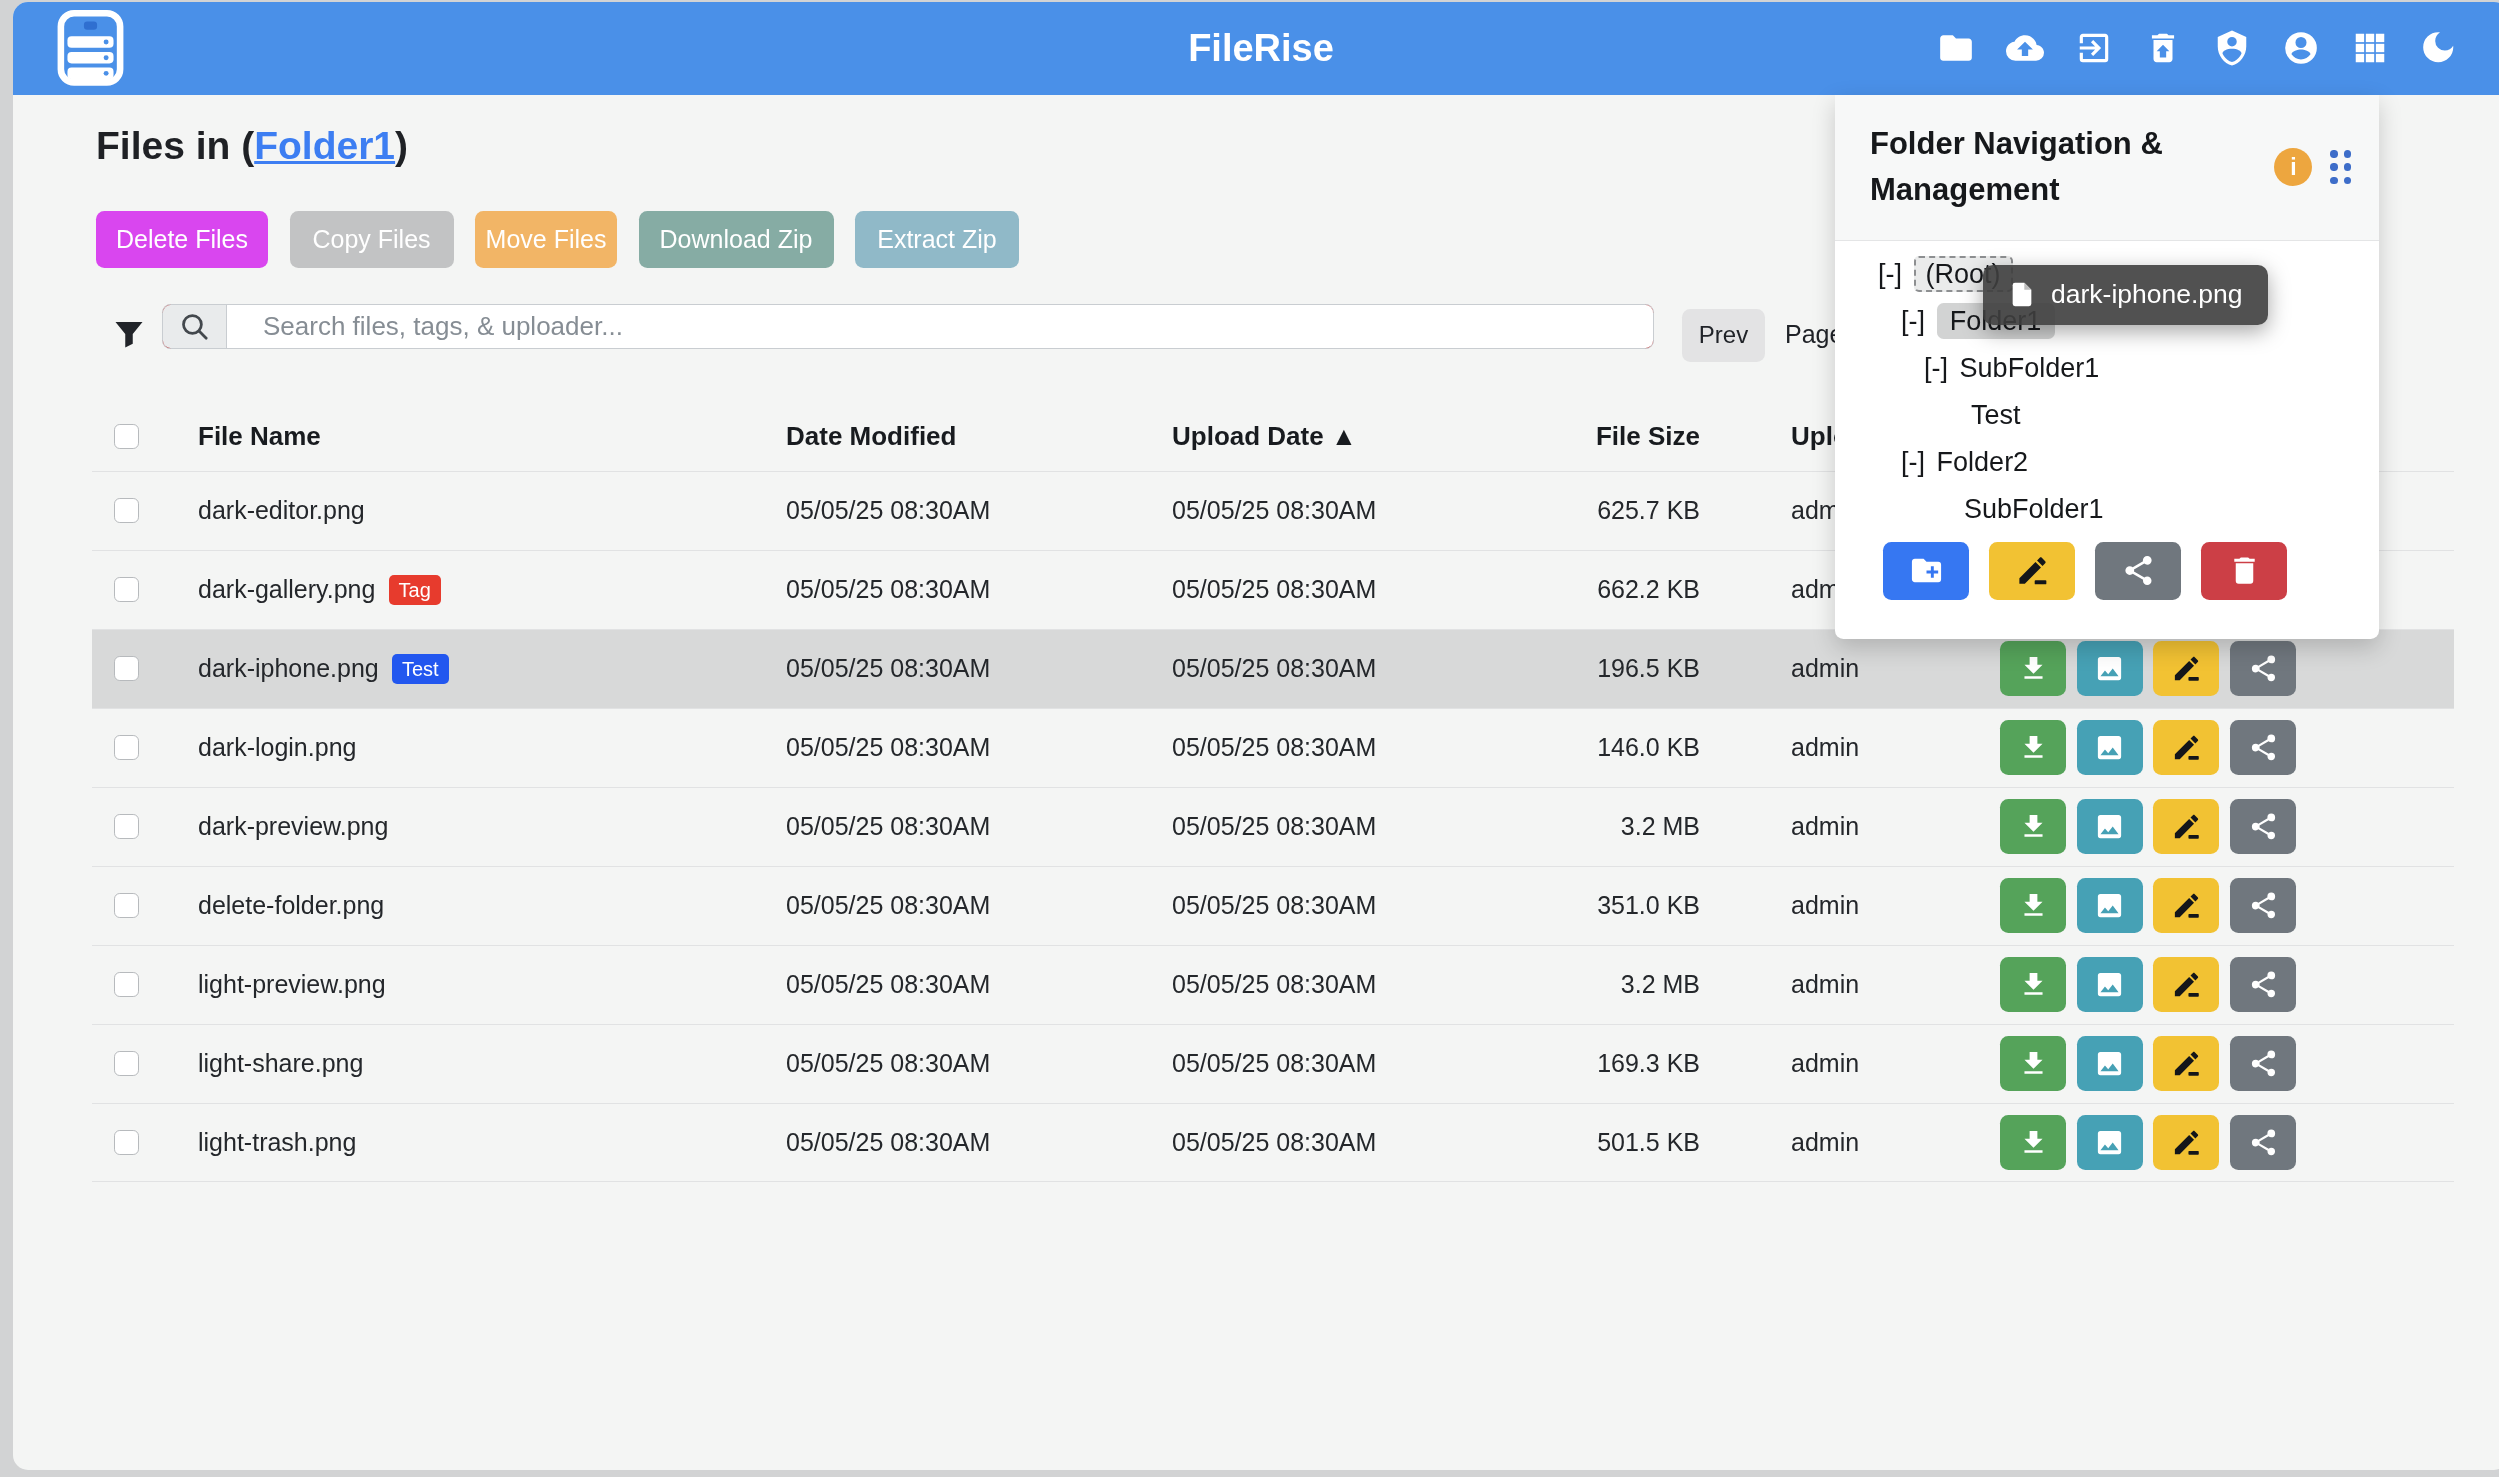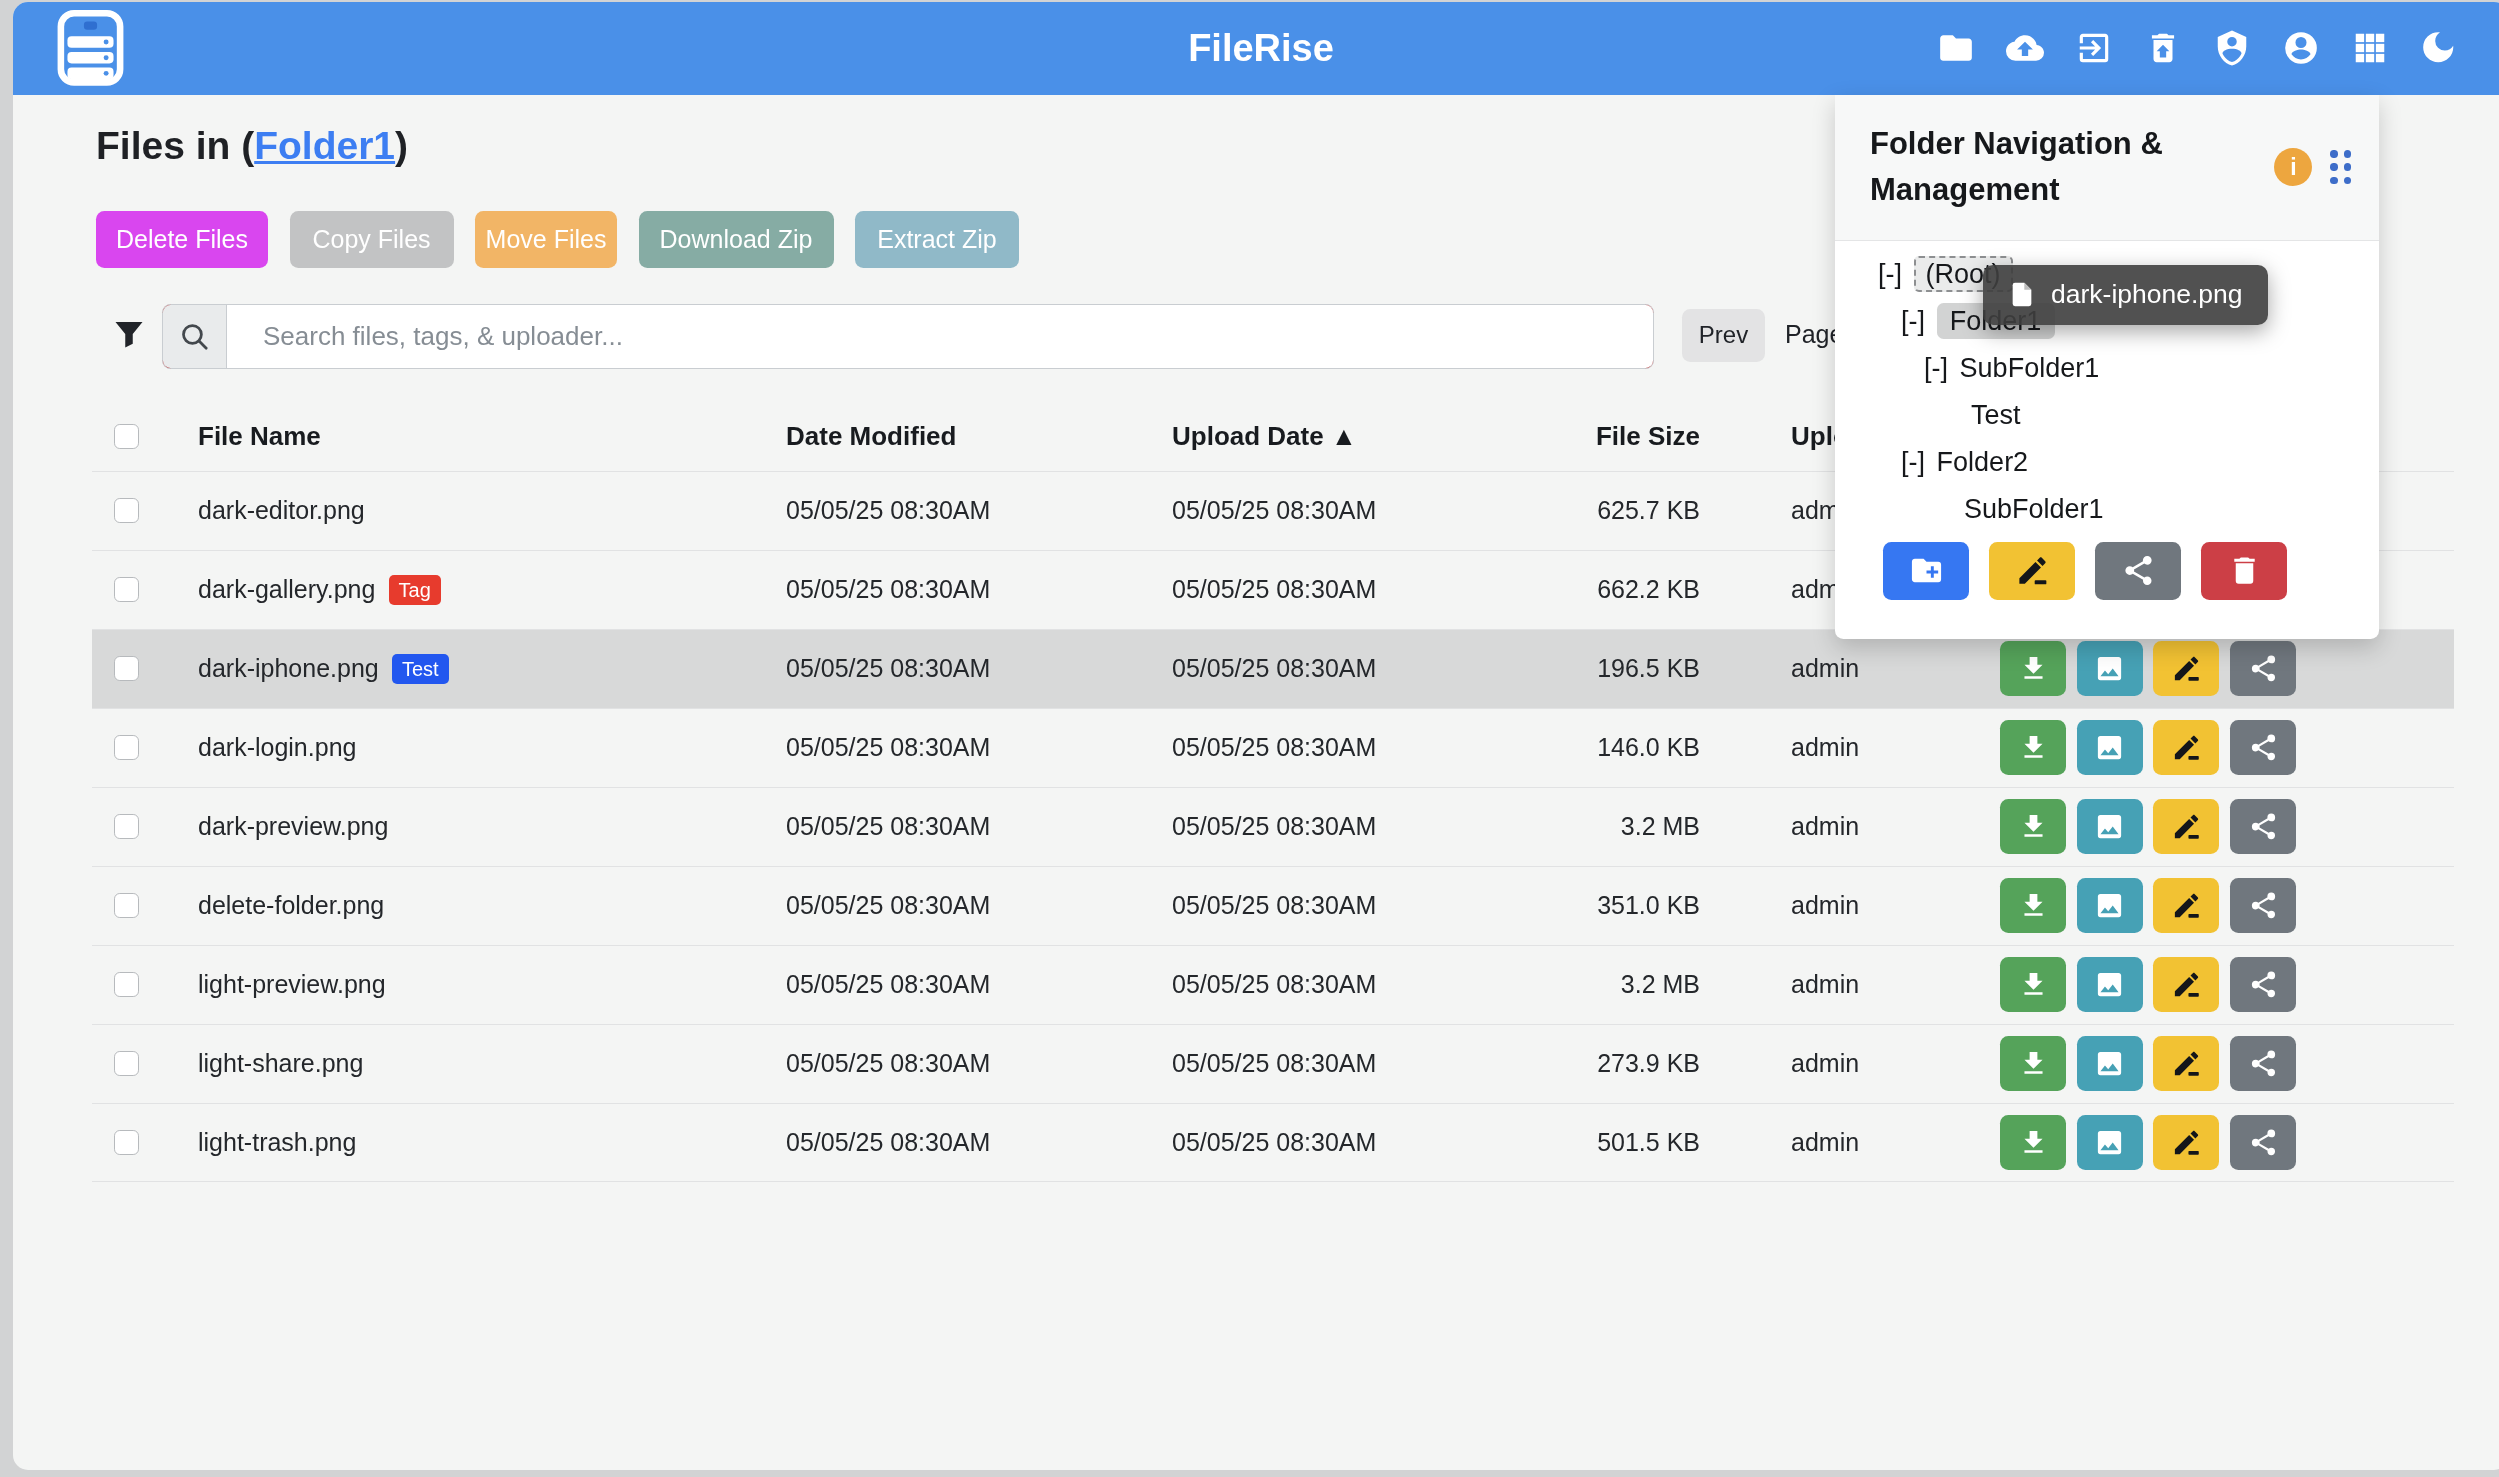--- a/index.html
+++ b/index.html
@@ -29,21 +29,21 @@
           font-family:inherit; cursor:pointer; }
   .tb-delete   { width:172px; background:#d946ef; }
   .tb-copy     { width:164px; background:#c2c3c4; }
   .tb-move     { width:142px; background:#f2b566; }
   .tb-download { width:195px; background:#86aca4; }
   .tb-extract  { width:164px; background:#90b9c8; }
 
   
   .filter-ic { position:absolute; left:98px; top:314px; width:36px; height:36px; color:#212429; cursor:pointer; }
   .filter-ic svg { width:100%; height:100%; fill:currentColor; }
-  .search-group { position:absolute; left:149px; top:302px; width:1492px; height:65px;
+  .search-group { position:absolute; left:149px; top:302px; width:1492px; height:45px;
                   display:flex; border:1.7px solid #c9cdd1; border-radius:8.3px; background:#b91c1c; overflow:hidden; }
   .search-ibox { width:64px; background:#e9ebec; border-right:1.7px solid #c9cdd1;
                  display:flex; align-items:center; justify-content:center; }
   .search-ibox svg { width:33px; height:33px; stroke:#43484d; fill:none; stroke-width:2; }
   .search-input { flex:1; border:none; outline:none; font-size:26px; padding-left:36px;
                   color:#2a2e33; font-family:inherit; background:#fff; }
   .search-input::placeholder { color:#868d94; }
   .prev-btn { position:absolute; left:1669px; top:307px; width:83px; height:53px; background:#e3e3e4;
               border:none; border-radius:8.3px; font-size:24px; color:#202328; font-family:inherit; cursor:pointer; }
   .page-label { position:absolute; left:1772px; top:318px; font-size:25px; color:#202328; z-index:1; }
@@ -523,21 +523,21 @@
         </div>
         <div class="trow">
           <div class="c1">
             <div class="cb"></div>
           </div>
           <div class="c2">
             <span>light-share.png</span>
           </div>
           <div class="c3">05/05/25 08:30AM</div>
           <div class="c4">05/05/25 08:30AM</div>
-          <div class="c5">273.9 KB</div>
+          <div class="c5">169.3 KB</div>
           <div class="c6">admin</div>
           <div class="c7">
             <button class="abtn ab-download">
               <span style="display: flex;">
                 <svg viewBox="0 0 24 24">
                   <path d="M5,20H19V18H5V20M19,9H15V3H9V9H5L12,16L19,9Z"></path>
                 </svg>
               </span>
             </button>
             <button class="abtn ab-image">

